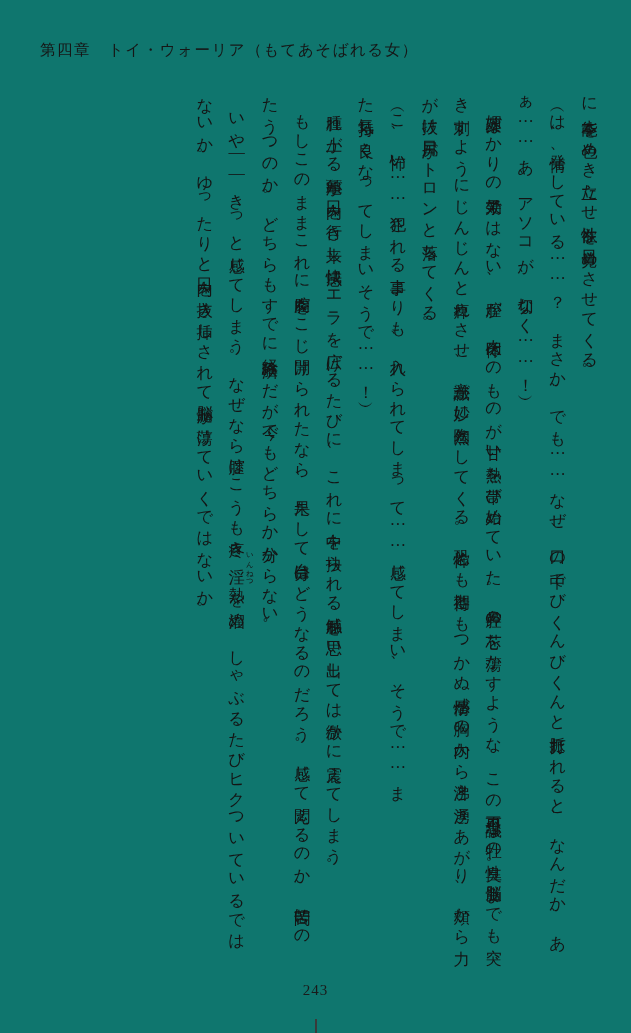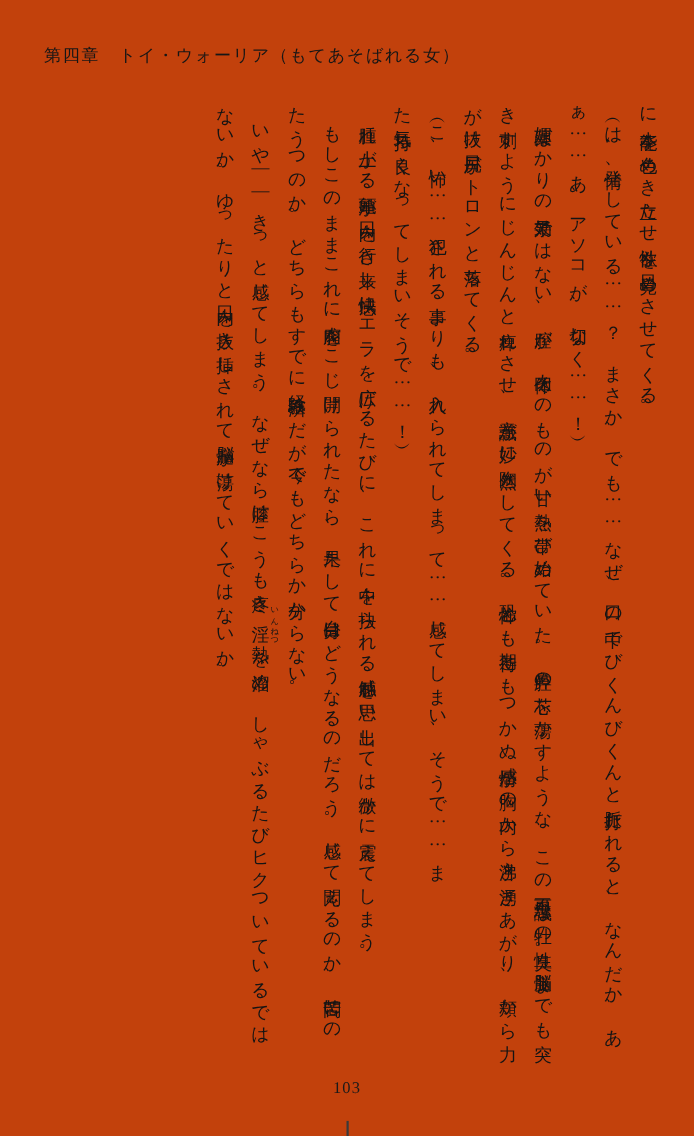--- a/index.html
+++ b/index.html
@@ -8,21 +8,21 @@
     background: #ffffff;
   }
   body {
     font-family: "Liberation Serif", "DejaVu Serif", serif;
     color: #1a1a1a;
   }
   .page {
     position: relative;
     width: 631px;
     height: 1033px;
-    background: #c2410c;
+    background: #0f766e;
     overflow: hidden;
     box-sizing: border-box;
   }
 
   
   .header {
     position: absolute;
     top: 36px;
     left: 0;
     right: 0;
@@ -111,16 +111,16 @@
       <p class="ind">（は、発情、している……？　まさか、でも……なぜ、口の中でびくんびくんと脈打たれると、なんだか、あぁ……あ、アソコが、切なく……！）</p>
       <p class="ind">媚薬ばかりの効果ではない、膣が、肉体そのものが甘い熱を帯び始めていた。鼻腔の芯を蕩かすような、この不可思議な牡の性臭。脳髄までも突き刺すようにじんじんと痺れさせ、意識が妙に陶然としてくる。恐怖とも期待ともつかぬ感情が胸の内から沸々と湧きあがり、頬から力が抜け目尻がトロンと落ちてくる。</p>
       <p class="ind">（こ、怖い……犯される事よりも、入れられてしまって……感じてしまい、そうで……ま</p>
       <p>た気持ち良くなってしまいそうで……！）</p>
       <p class="ind">腫れ上がる亀頭が口内を行き来し快感にエラを広げるたびに、これに中を抉られる感触を思い出しては微かに震えてしまう。</p>
       <p class="ind">もしこのままこれに膣肉をこじ開けられたなら、果たして自分はどうなるのだろう。感じて悶えるのか、苦悶にのたうつのか。どちらもすでに経験済みだが今でもどちらか分からない。</p>
       <p class="ind"><span>いや――きっと感じてしまう。なぜなら膣はこうも疼き<ruby>淫熱<rt>いんねつ</rt></ruby>を溜め、しゃぶるたびヒクついているではないか。ゆったりと口内を抜き挿しされて脳髄が蕩けていくではないか。</span></p>
     </div>
   </div>
 
-  <div class="folio">103</div>
+  <div class="folio">243</div>
   <div class="spine-mark"></div>
 
 </div>
 
 </body></html>

